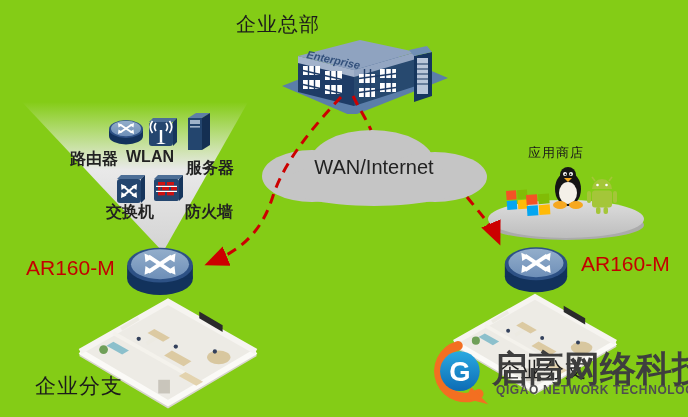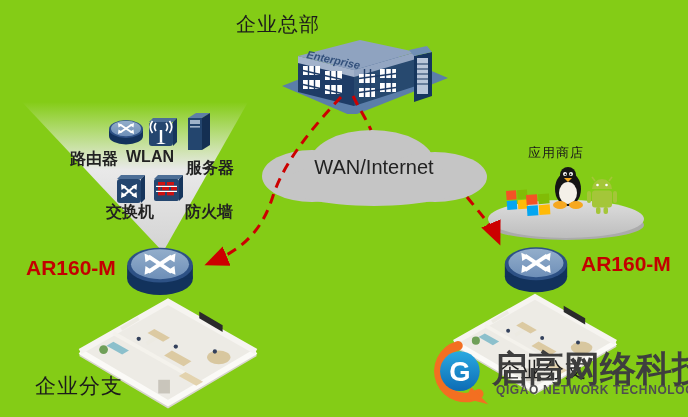--- a/index.html
+++ b/index.html
@@ -5,21 +5,21 @@
   html,body{margin:0;padding:0;background:#fff;}
   #stage{position:relative;width:688px;height:417px;background:#84cc16;overflow:hidden;
          font-family:"Liberation Sans","DejaVu Sans",sans-serif;}
   .abs{position:absolute;}
   .cn{color:#1b1b1b;}
   .hq-label{left:236px;top:11px;font-size:20px;font-weight:500;letter-spacing:1px;}
   .appstore-label{left:528px;top:144px;font-size:13px;font-weight:500;letter-spacing:1px;}
   .branch-label{font-size:21px;font-weight:500;letter-spacing:1px;z-index:3;}
   .branch-left{left:35px;top:372px;}
   .branch-right{left:499px;top:356px;}
-  .ar-label{font-size:21px;font-weight:bold;color:#c30000;z-index:4;}
+  .ar-label{font-size:21px;font-weight:normal;color:#c30000;z-index:4;}
   .ar-left{left:26px;top:256px;}
   .ar-right{left:581px;top:252px;}
   .dev-label{font-size:16px;font-weight:700;color:#222;z-index:3;}
   .wm-cn{left:492px;top:345px;font-size:36px;font-weight:bold;color:#3e3e3e;
          letter-spacing:0px;z-index:10;white-space:nowrap;text-align:center;}
   .wm-en{left:496px;top:383px;font-size:12px;font-weight:bold;color:#4f4f4f;
          letter-spacing:0.6px;z-index:10;white-space:nowrap;}
   svg{display:block;}
   .layer{position:absolute;left:0;top:0;z-index:2;pointer-events:none;}
 </style>

